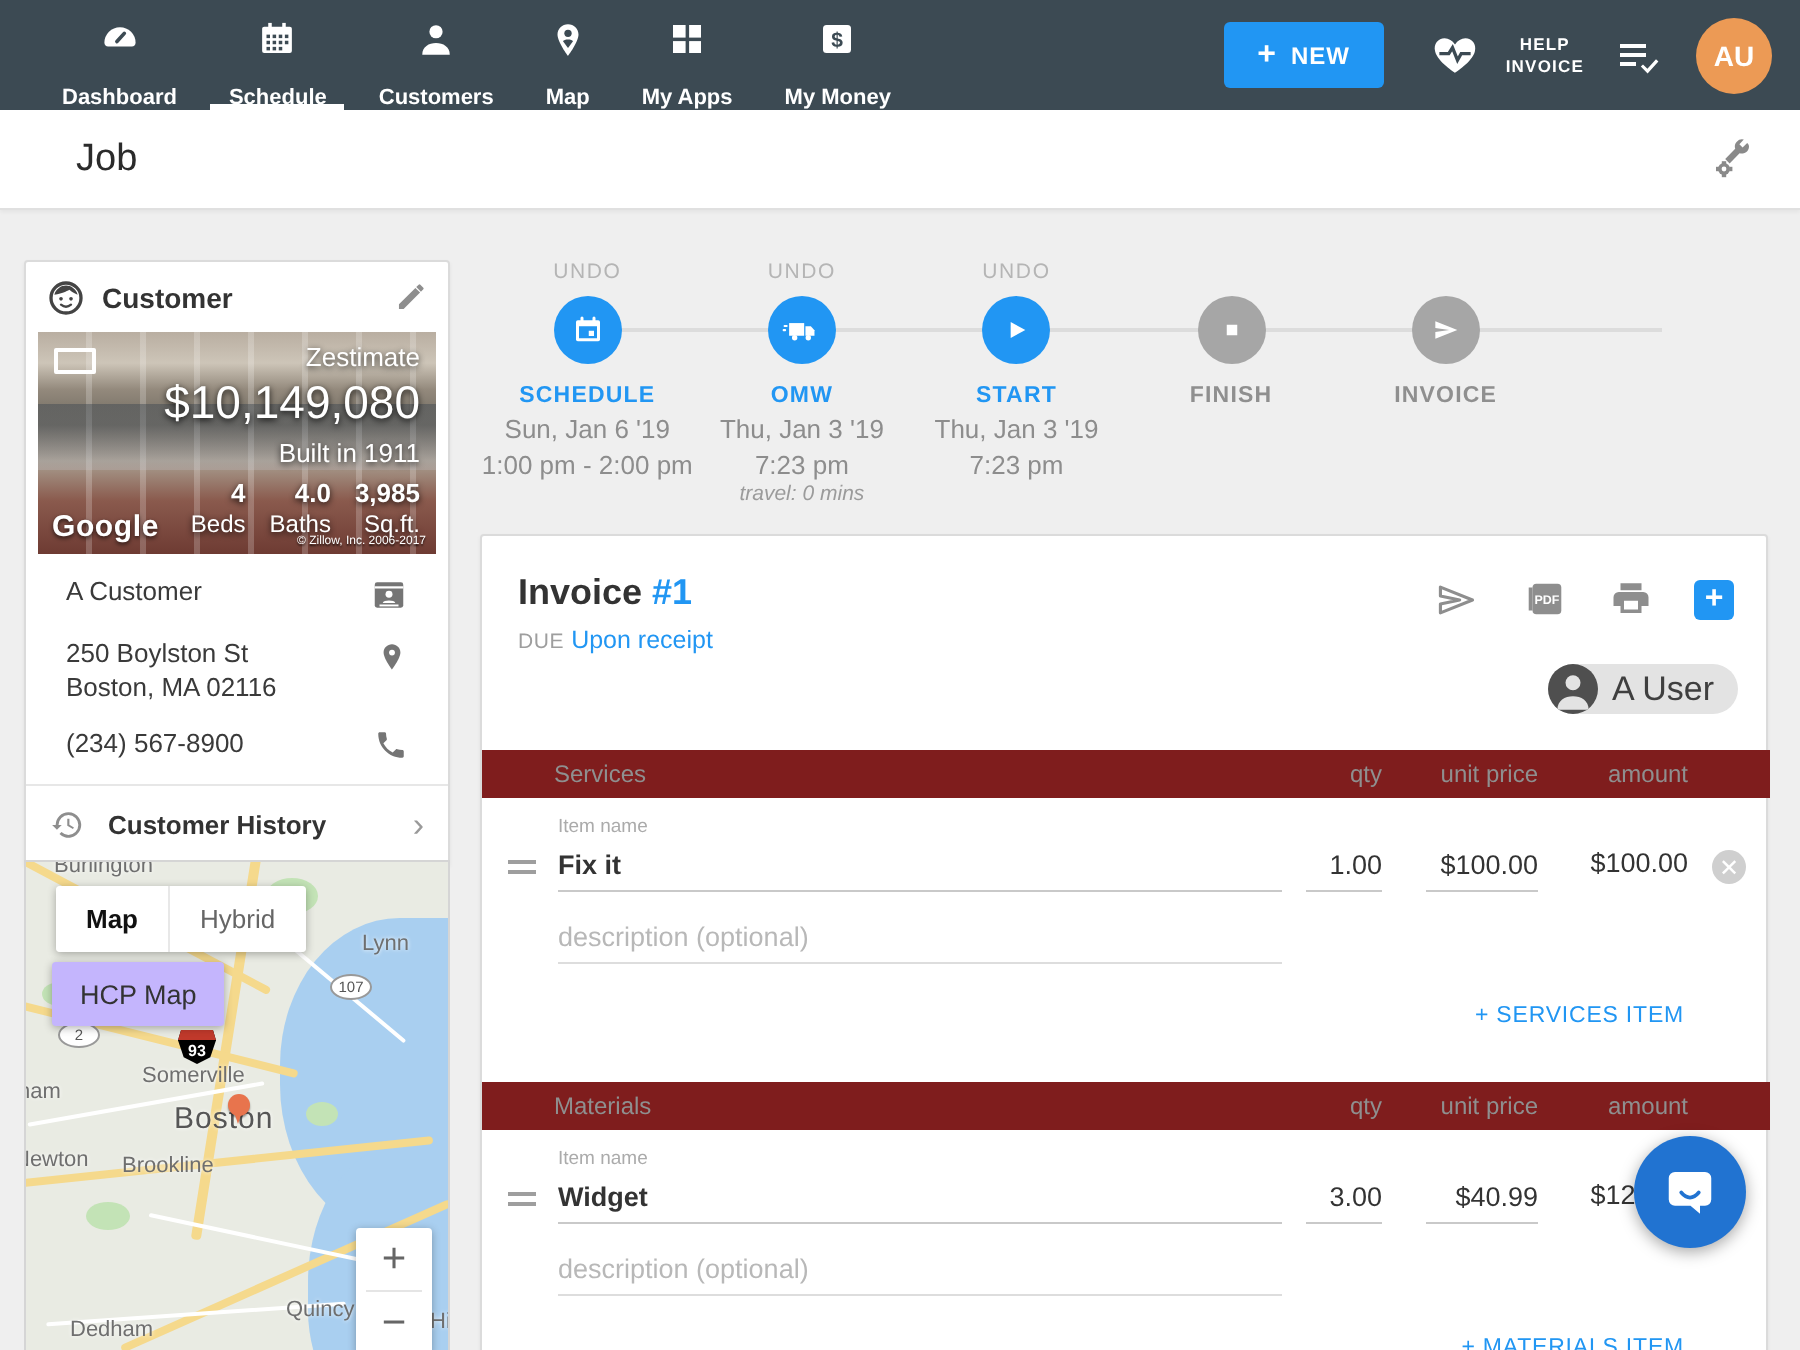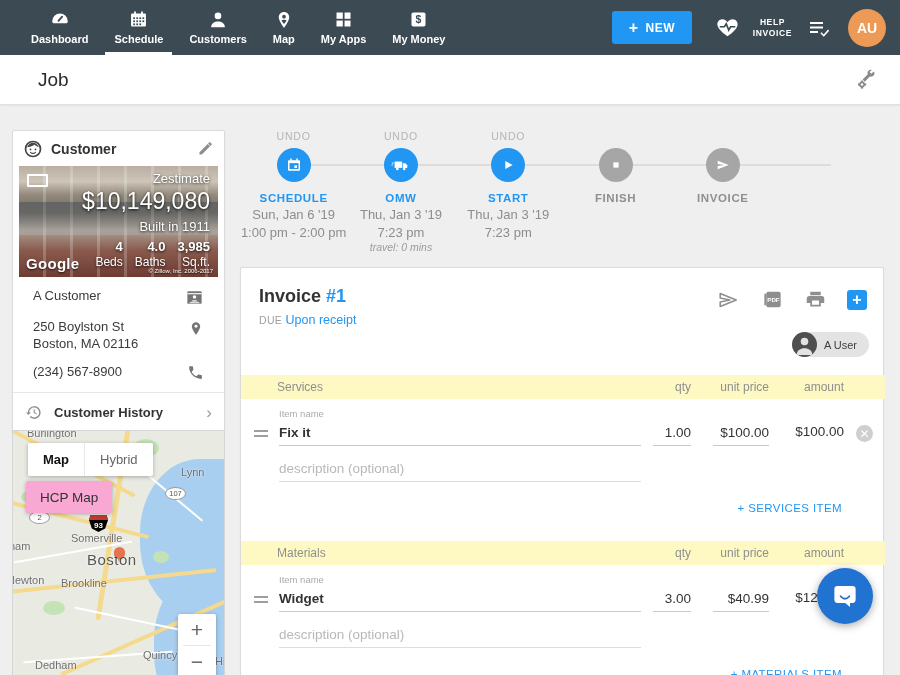--- a/index.html
+++ b/index.html
@@ -4,21 +4,21 @@
 <style>
   * { margin:0; padding:0; box-sizing:border-box; }
   html,body { width:900px; height:675px; overflow:hidden; font-family:"Liberation Sans", sans-serif; background:#EFEFEF; }
   .stage { position:relative; width:900px; height:675px; overflow:hidden; }
 
   
   .topnav { position:absolute; top:0; left:0; width:900px; height:55px; background:#3C4A53; display:flex; align-items:center; z-index:50; }
   .nav-items { display:flex; height:55px; margin-left:18px; }
   .nav-item { position:relative; height:55px; padding:8px 13px 0; display:flex; flex-direction:column; align-items:center; cursor:pointer; }
   .nav-item .nav-ic { height:23px; display:flex; align-items:center; }
-  .nav-item .nav-lb { margin-top:2px; font-size:11px; font-weight:bold; color:#FFFFFF; white-space:nowrap; }
+  .nav-item .nav-lb { margin-top:12px; font-size:11px; font-weight:bold; color:#FFFFFF; white-space:nowrap; }
   .nav-item.active::after { content:""; position:absolute; bottom:0; left:4px; right:4px; height:3px; background:#FFFFFF; }
   .nav-right { margin-left:auto; display:flex; align-items:center; margin-right:14px; }
   .new-btn { width:80px; height:33px; background:#2196F3; border:none; border-radius:3px; color:#fff; font-weight:bold; font-size:12px; letter-spacing:.5px; display:flex; align-items:center; justify-content:center; gap:7px; cursor:pointer; margin-right:22px; font-family:"Liberation Sans",sans-serif; }
   .new-btn .plus { font-size:16px; font-weight:bold; line-height:1; }
   .help-ic { margin-right:12px; cursor:pointer; }
   .help-txt { color:#fff; font-size:8.5px; font-weight:bold; letter-spacing:.6px; text-align:center; line-height:1.25; margin-right:14px; cursor:pointer; }
   .list-ic { margin-right:16px; cursor:pointer; }
   .avatar { width:38px; height:38px; border-radius:50%; background:#EC9A55; color:#fff; font-size:14px; font-weight:bold; display:flex; align-items:center; justify-content:center; cursor:pointer; }
 
   
@@ -83,21 +83,21 @@
   .pin::after { content:""; position:absolute; left:3px; top:9px; border-left:2.5px solid transparent; border-right:2.5px solid transparent; border-top:6px solid #E8744D; }
   .shield-oval { position:absolute; width:21px; height:13px; background:#fff; border:1px solid #999; border-radius:50%; font-size:7.5px; color:#555; display:flex; align-items:center; justify-content:center; }
   .sh107 { left:152px; top:56px; }
   .sh2 { left:16px; top:80px; }
   .i93 { position:absolute; left:76px; top:84px; width:19px; height:17px; background:#000000; clip-path:polygon(8% 0,92% 0,100% 30%,85% 80%,50% 100%,15% 80%,0 30%); display:flex; align-items:flex-end; justify-content:center; color:#fff; font-size:8px; font-weight:bold; padding-bottom:2px; }
   .i93::before { content:""; position:absolute; top:0; left:0; right:0; height:5px; background:#C0392B; }
   .map-btns { position:absolute; left:15px; top:12px; display:flex; box-shadow:0 1px 4px rgba(0,0,0,.3); border-radius:2px; overflow:hidden; }
   .map-btn { height:33px; background:#fff; border:none; font-size:13px; padding:0 15px; cursor:pointer; font-family:"Liberation Sans",sans-serif; }
   .map-btn.active { font-weight:bold; color:#111; }
   .map-btn.plain { color:#666; border-left:1px solid #E8E8E8; }
-  .hcp-btn { position:absolute; left:13px; top:50px; height:32px; background:#f9a8d4; border:none; font-size:13.5px; color:#333; padding:0 14px; box-shadow:0 1px 4px rgba(0,0,0,.3); border-radius:2px; cursor:pointer; font-family:"Liberation Sans",sans-serif; }
+  .hcp-btn { position:absolute; left:13px; top:50px; height:32px; background:#c4b5fd; border:none; font-size:13.5px; color:#333; padding:0 14px; box-shadow:0 1px 4px rgba(0,0,0,.3); border-radius:2px; cursor:pointer; font-family:"Liberation Sans",sans-serif; }
   .zoomctl { position:absolute; right:8px; top:183px; width:38px; background:#fff; box-shadow:0 1px 4px rgba(0,0,0,.3); border-radius:2px; }
   .zoomctl .zc { height:31px; display:flex; align-items:center; justify-content:center; font-size:21px; color:#666; cursor:pointer; }
   .zoomctl .zdiv { height:1px; background:#E5E5E5; margin:0 5px; }
 
   
   .timeline { position:absolute; left:240px; top:130px; width:644px; height:132px; }
   .tl-line { position:absolute; left:54px; width:537px; top:34px; height:2px; background:#DCDCDC; }
   .tl-steps { position:relative; display:flex; }
   .tl-step { width:107.3px; text-align:center; }
   .tl-undo { height:12px; font-size:10.5px; color:#B5B5B5; letter-spacing:.8px; margin-bottom:6px; cursor:pointer; }
@@ -115,23 +115,23 @@
   .inv-title { position:absolute; left:18px; top:18px; font-size:18px; font-weight:bold; color:#333; }
   .inv-num { color:#2196F3; }
   .inv-due { position:absolute; left:18px; top:45px; font-size:12.5px; }
   .inv-due .due-lb { color:#9E9E9E; font-size:10.5px; letter-spacing:.3px; }
   .inv-due .due-val { color:#2196F3; cursor:pointer; }
   .inv-actions { position:absolute; right:16px; top:20px; display:flex; align-items:center; gap:21px; }
   .inv-actions .act { cursor:pointer; display:flex; align-items:center; }
   .plus-btn { width:20px; height:20px; background:#2196F3; border-radius:3px; color:#fff; font-size:16px; font-weight:bold; display:flex; align-items:center; justify-content:center; line-height:1; }
   .user-pill { position:absolute; right:14px; top:64px; height:25px; background:#E3E3E3; border-radius:13px; display:flex; align-items:center; padding-right:12px; cursor:pointer; }
   .user-pill .uavatar { width:25px; height:25px; border-radius:50%; background:#4F4F4F; display:flex; align-items:center; justify-content:center; overflow:hidden; }
-  .user-pill .uname { font-size:11px; color:#3F3F3F; margin-left:7px; }
-
-  .sec-strip { position:absolute; left:0; width:644px; height:24px; background:#fef9c3; }
+  .user-pill .uname { font-size:17px; color:#3F3F3F; margin-left:7px; }
+
+  .sec-strip { position:absolute; left:0; width:644px; height:24px; background:#7f1d1d; }
   .sec-strip .sec-name { position:absolute; left:36px; top:5px; font-size:12px; color:#8F8F8F; }
   .colh { position:absolute; top:5px; font-size:12px; color:#8F8F8F; }
   .colh.qty { right:194px; } .colh.unit { right:116px; } .colh.amt { right:41px; }
   .strip-services { top:107px; }
   .strip-materials { top:273px; }
 
   .line-item { position:absolute; left:0; width:644px; }
   .li-services { top:140px; }
   .li-materials { top:306px; }
   .item-lb { position:absolute; left:38px; top:0; font-size:9.5px; color:#ABABAB; }

